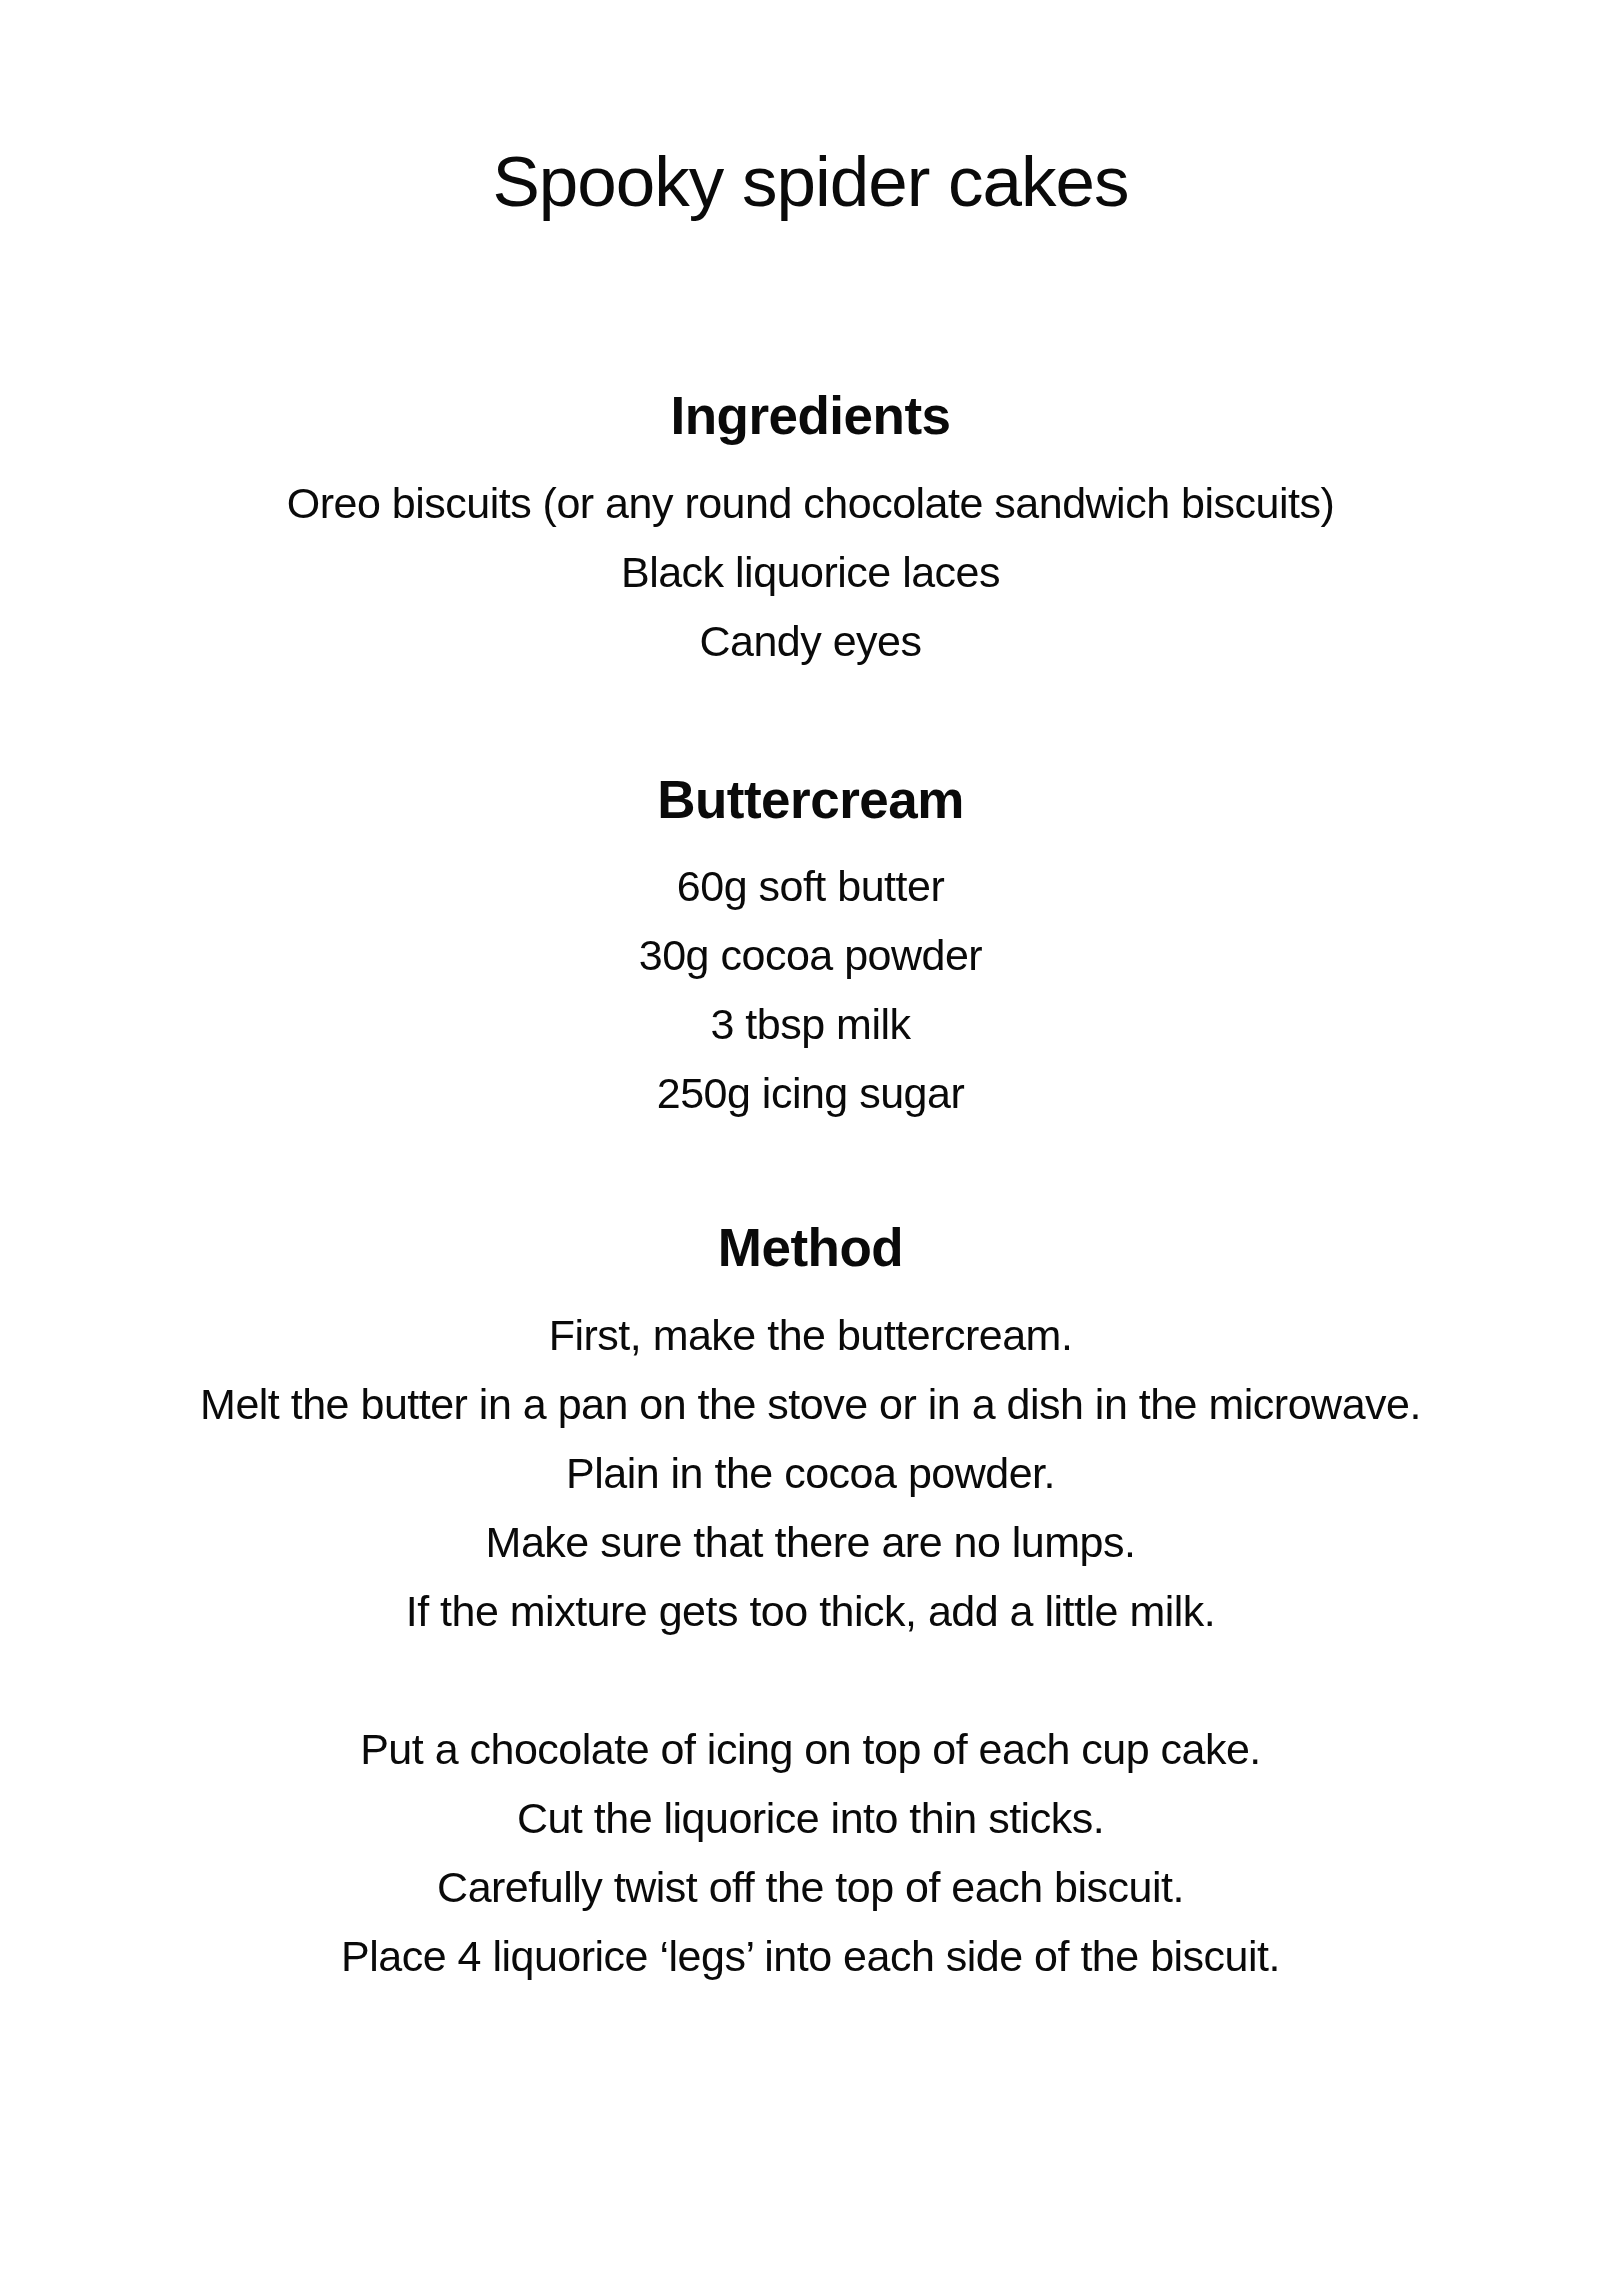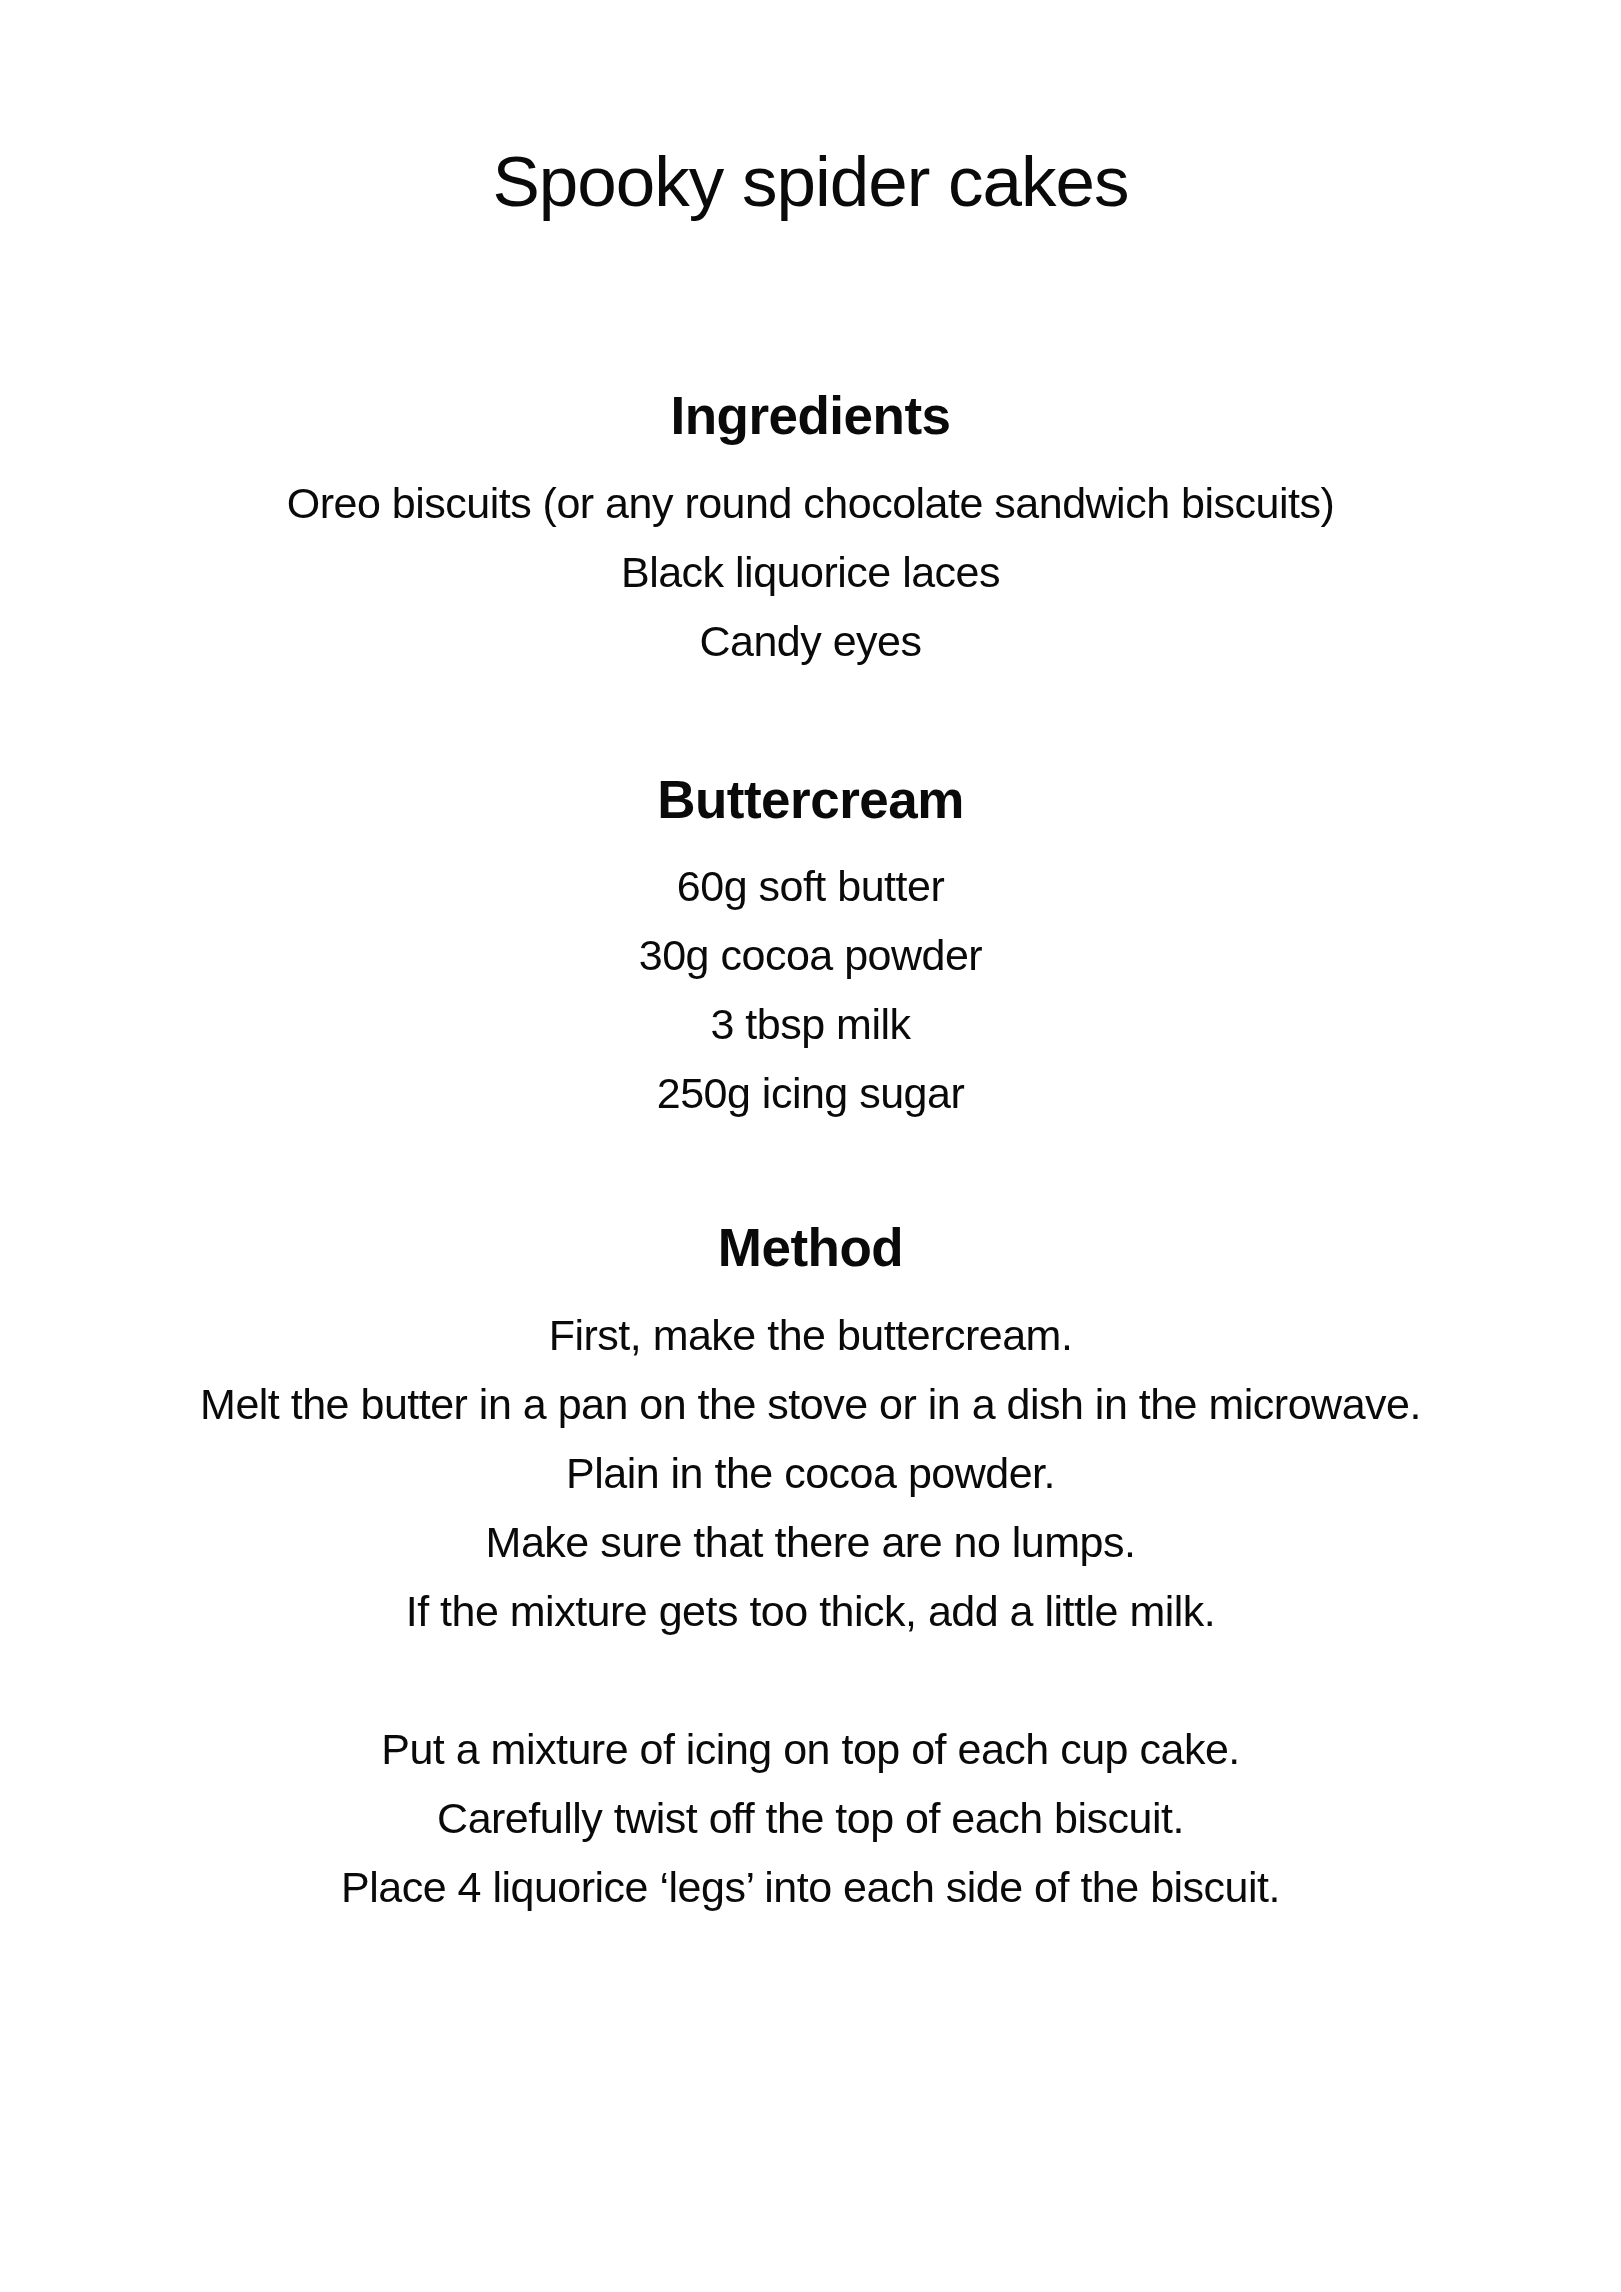--- a/index.html
+++ b/index.html
@@ -78,19 +78,20 @@
   <div class="section section-method">
     <h2 class="section-heading">Method</h2>
     <div class="line">First, make the buttercream.</div>
     <div class="line">Melt the butter in a pan on the stove or in a dish in the microwave.</div>
     <div class="line">Plain in the cocoa powder.</div>
     <div class="line">Make sure that there are no lumps.</div>
     <div class="line">If the mixture gets too thick, add a little milk.</div>
   </div>
 
   <div class="section section-method-2">
-    <div class="line">Put a mixture of icing on top of each cup cake.</div>
+    <div class="line">Put a chocolate of icing on top of each cup cake.</div>
+    <div class="line">Cut the liquorice into thin sticks.</div>
     <div class="line">Carefully twist off the top of each biscuit.</div>
     <div class="line">Place 4 liquorice ‘legs’ into each side of the biscuit.</div>
   </div>
 
 </div>
 
 
 </body></html>

